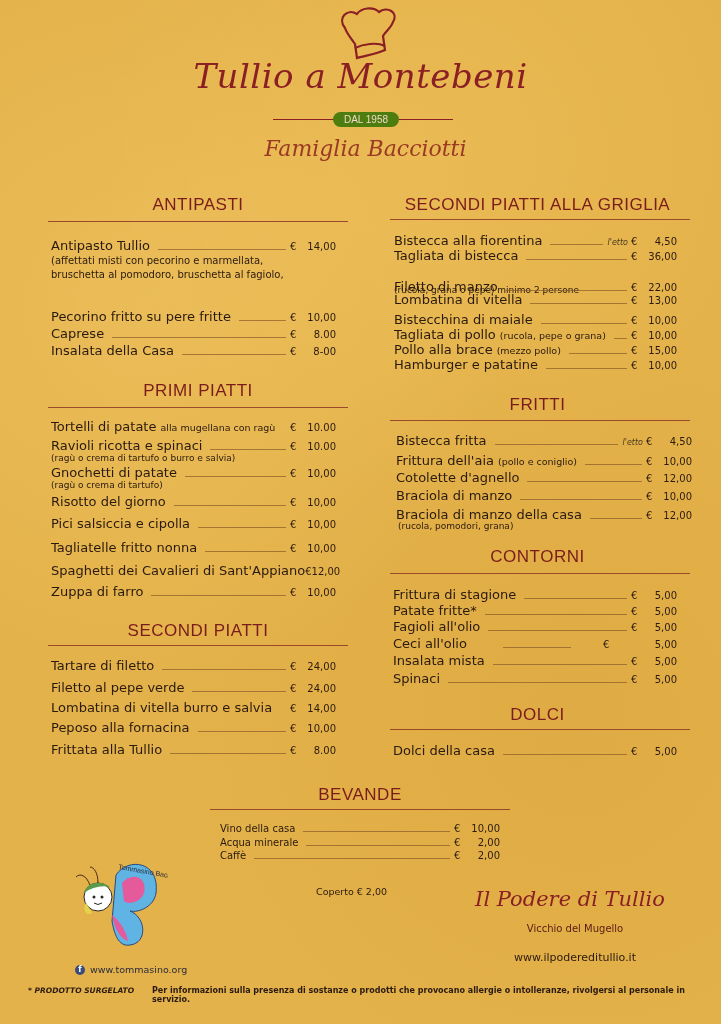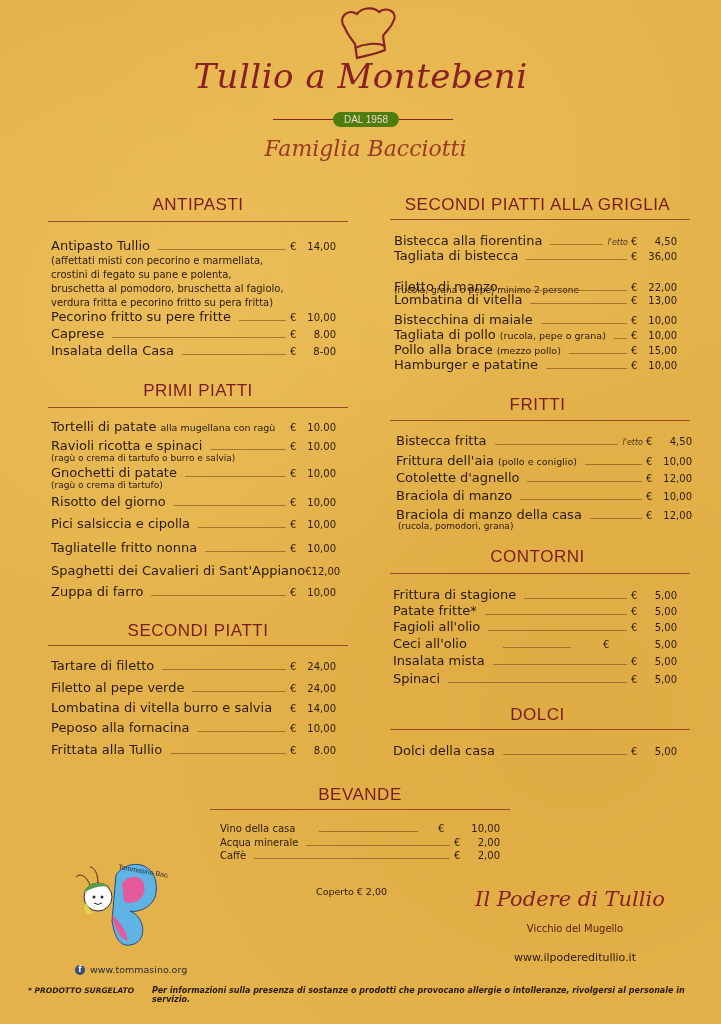--- a/index.html
+++ b/index.html
@@ -48,21 +48,21 @@
   .bev .row { font-size: 10px; }
 
   
   .podere { left: 440px; top: 887px; width: 260px; text-align: center;
     font-family: "DejaVu Serif", "Liberation Serif", serif; font-style: italic; font-size: 21px; color: #8a1f24; }
   .vicchio { left: 440px; top: 923px; width: 270px; text-align: center; font-size: 10px; color: #5a1a14; }
   .site { left: 440px; top: 951px; width: 270px; text-align: center; font-size: 11px; color: #2a1a10; }
   .tomm-site { left: 75px; top: 964px; font-size: 9.5px; color: #2a2a3a; display:flex; align-items:center; gap:5px; }
   .fb { width: 10px; height: 10px; border-radius: 50%; background: #3b4c7a; color: #fff; font-size: 8px; line-height: 10px; text-align: center; font-weight: bold; }
   .surgelato { left: 28px; top: 986px; font-size: 7.5px; font-style: italic; color: #2a1a10; font-weight: bold; }
-  .allergy { left: 152px; top: 986px; font-size: 8px; font-style: italic; color: #2a1a10; font-weight: bold; }
+  .allergy { left: 152px; top: 986px; font-size: 8px; color: #2a1a10; font-weight: bold; }
   .coperto { left: 316px; top: 886px; font-size: 9.5px; color: #2a1a10; }
 </style>
 </head>
 <body>
 
 <svg class="abs hat" viewBox="0 0 70 58">
   <path d="M12 22 C4 12 14 2 24 8 C28 2 40 0 46 6 C54 0 66 6 60 16 C58 22 52 26 50 30 L52 44 C44 48 30 50 24 52 L22 38 C18 32 14 28 12 22 Z" fill="none" stroke="#8a1f24" stroke-width="2.2"></path>
   <path d="M22 42 C30 38 44 36 52 40" fill="none" stroke="#8a1f24" stroke-width="2"></path>
 </svg>
 <div class="abs brand">Tullio a Montebeni</div>
@@ -74,23 +74,21 @@
 <div class="abs sec-rule" style="left:48px;top:221px;width:300px;"></div>
 
 <div class="row" style="left:51px;top:238px;width:285px;">
   <span class="name">Antipasto Tullio</span>
     <span class="dots"></span>
   <span class="euro">€</span>
     <span class="price">14,00</span>
 </div>
 <div class="desc" style="left:51px;top:254px;">
   <div>(affettati misti con pecorino e marmellata,</div>
-  <div>crostini di fegato su pane e polenta,</div>
   <div>bruschetta al pomodoro, bruschetta al fagiolo,</div>
-  <div>verdura fritta e pecorino fritto su pera fritta)</div>
 </div>
 <div class="row" style="left:51px;top:309px;width:285px;">
   <span class="name">Pecorino fritto su pere fritte</span>
     <span class="dots"></span>
   <span class="euro">€</span>
     <span class="price">10,00</span>
 </div>
 <div class="row" style="left:51px;top:326px;width:285px;">
   <span class="name">Caprese</span>
     <span class="dots"></span>
@@ -331,21 +329,21 @@
 <div class="row" style="left:393px;top:743px;width:284px;">
   <span class="name">Dolci della casa</span>
     <span class="dots"></span>
   <span class="euro">€</span>
     <span class="price">5,00</span>
 </div>
 
 <div class="abs sec-title" style="left:210px;width:300px;top:785px;">BEVANDE</div>
 <div class="abs sec-rule" style="left:210px;top:809px;width:300px;"></div>
 <div class="bev">
-  <div class="row" style="left:220px;top:823px;width:280px;gap:16px;">
+  <div class="row" style="left:220px;top:823px;width:280px;">
     <span class="name">Vino della casa</span>
       <span class="dots"></span>
     <span class="euro">€</span>
       <span class="price">10,00</span>
   </div>
   <div class="row" style="left:220px;top:837px;width:280px;">
     <span class="name">Acqua minerale</span>
       <span class="dots"></span>
     <span class="euro">€</span>
       <span class="price">2,00</span>

